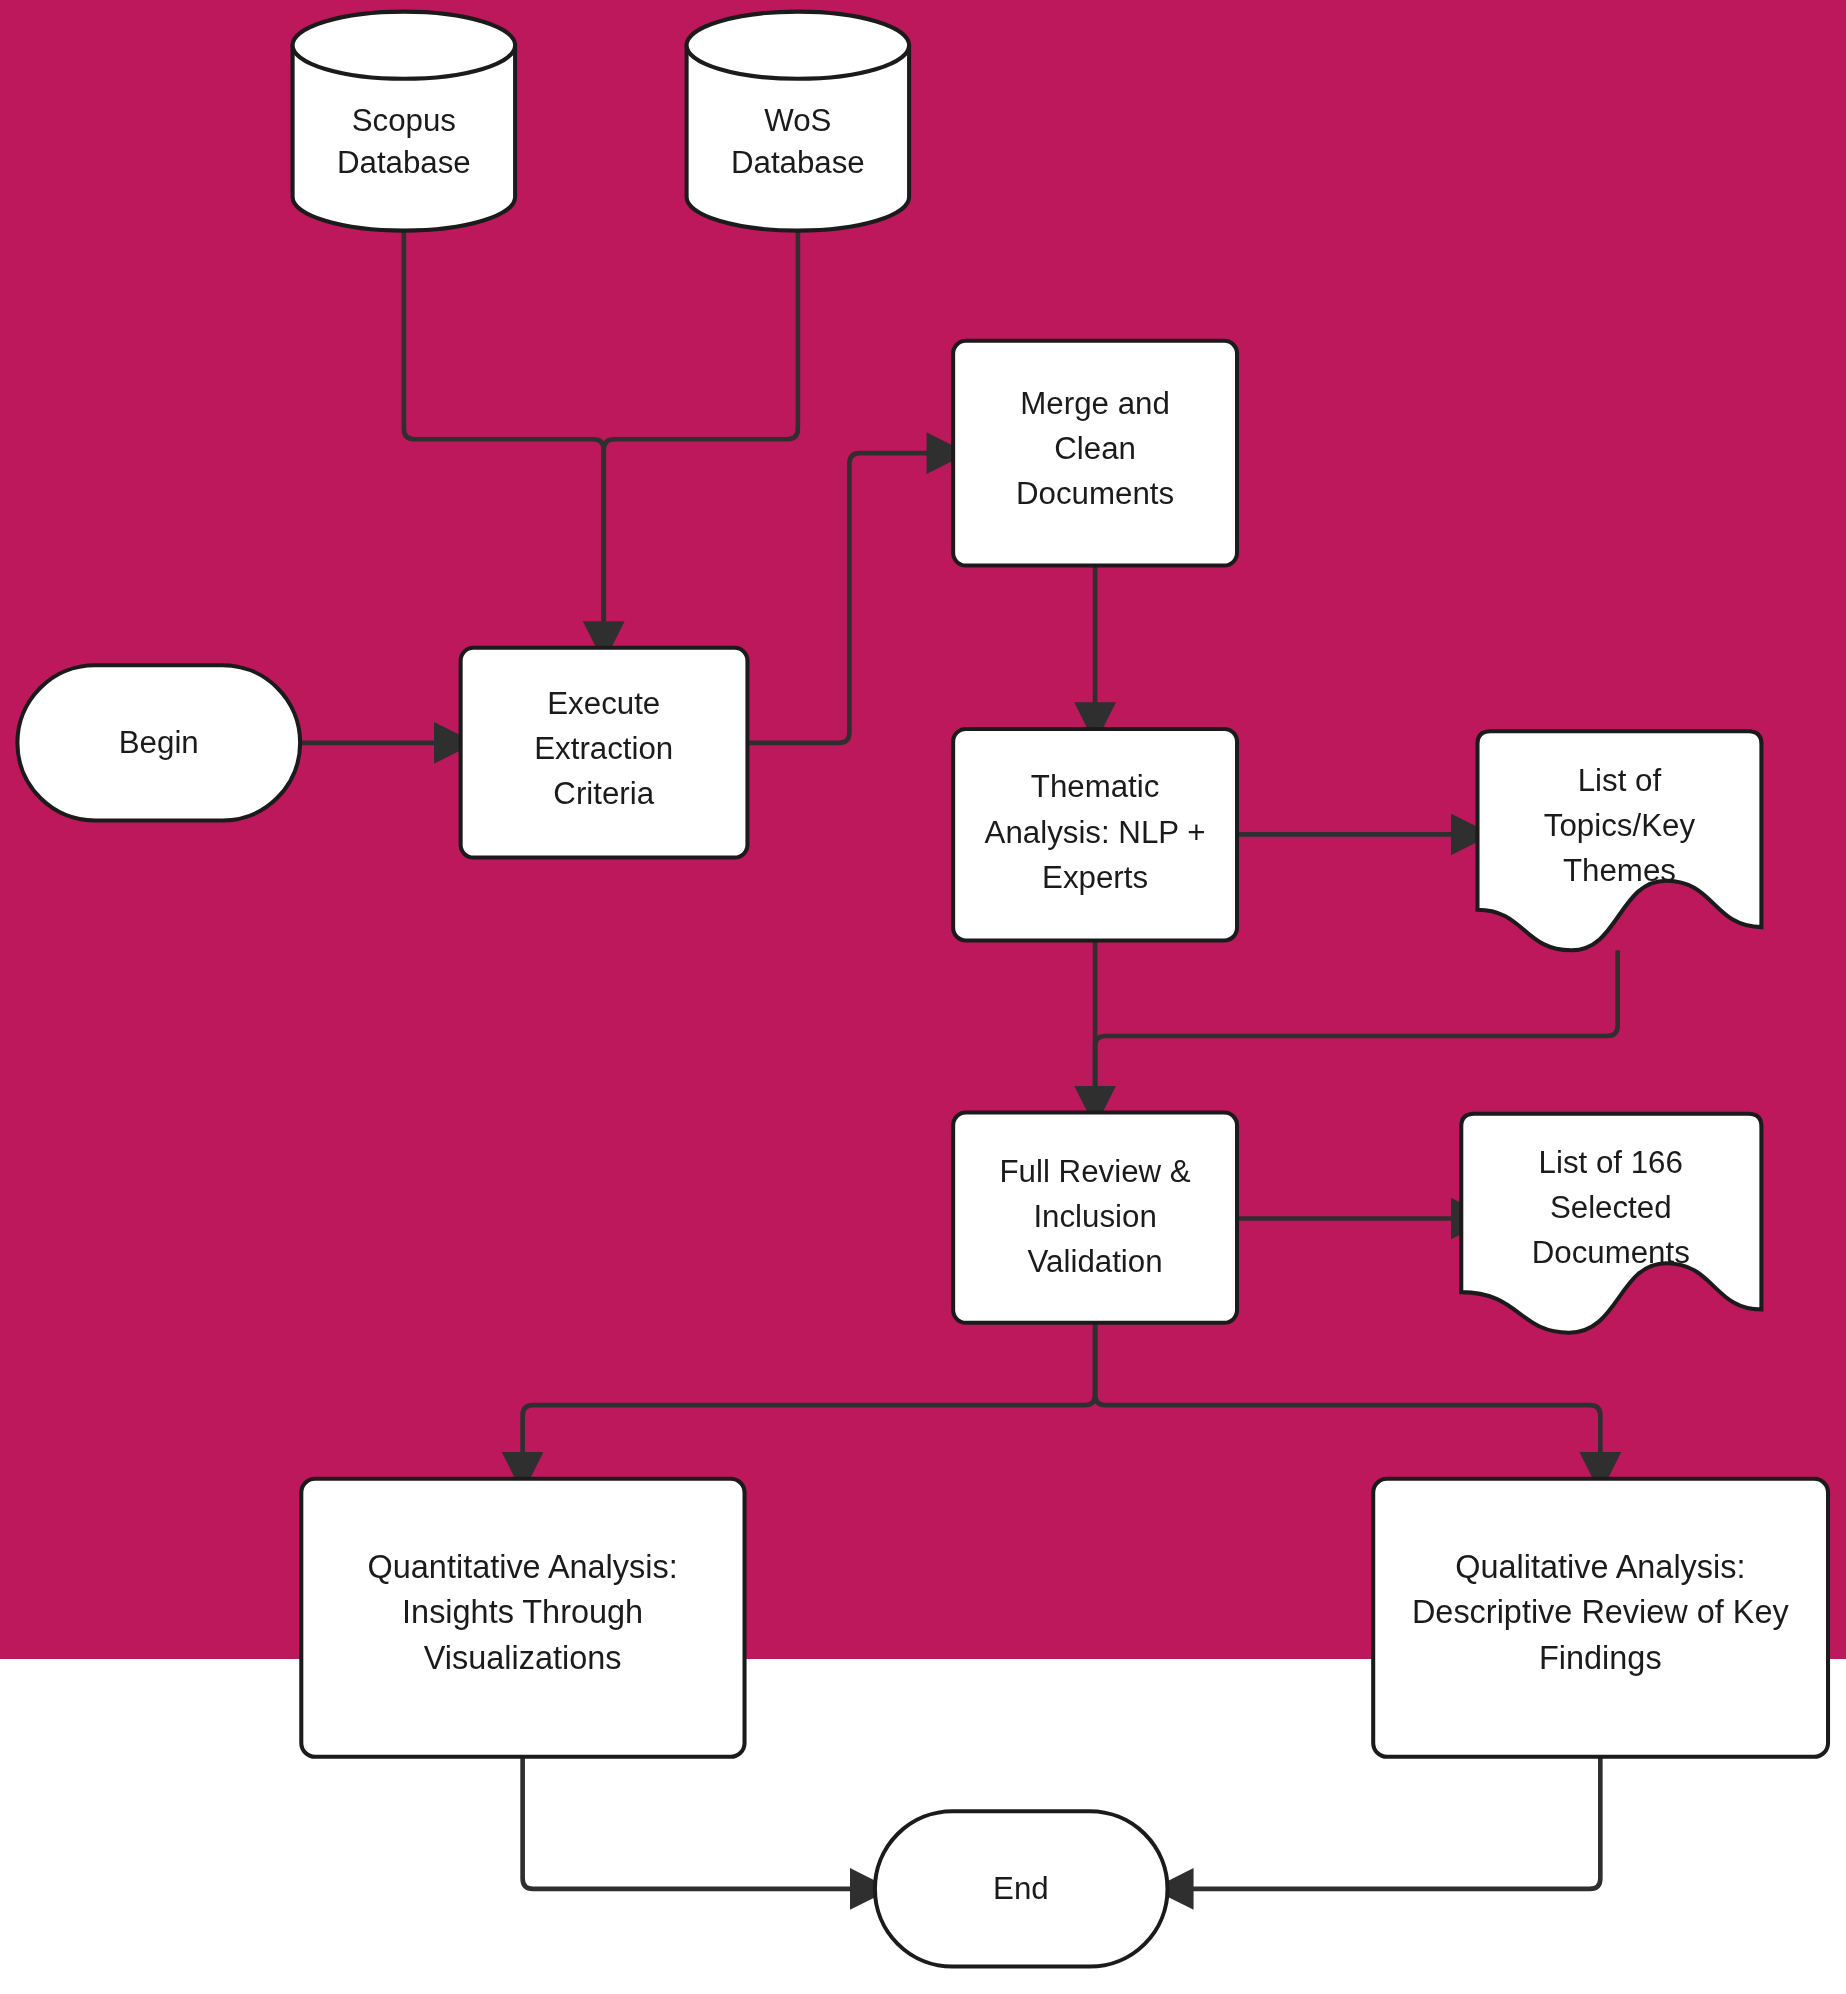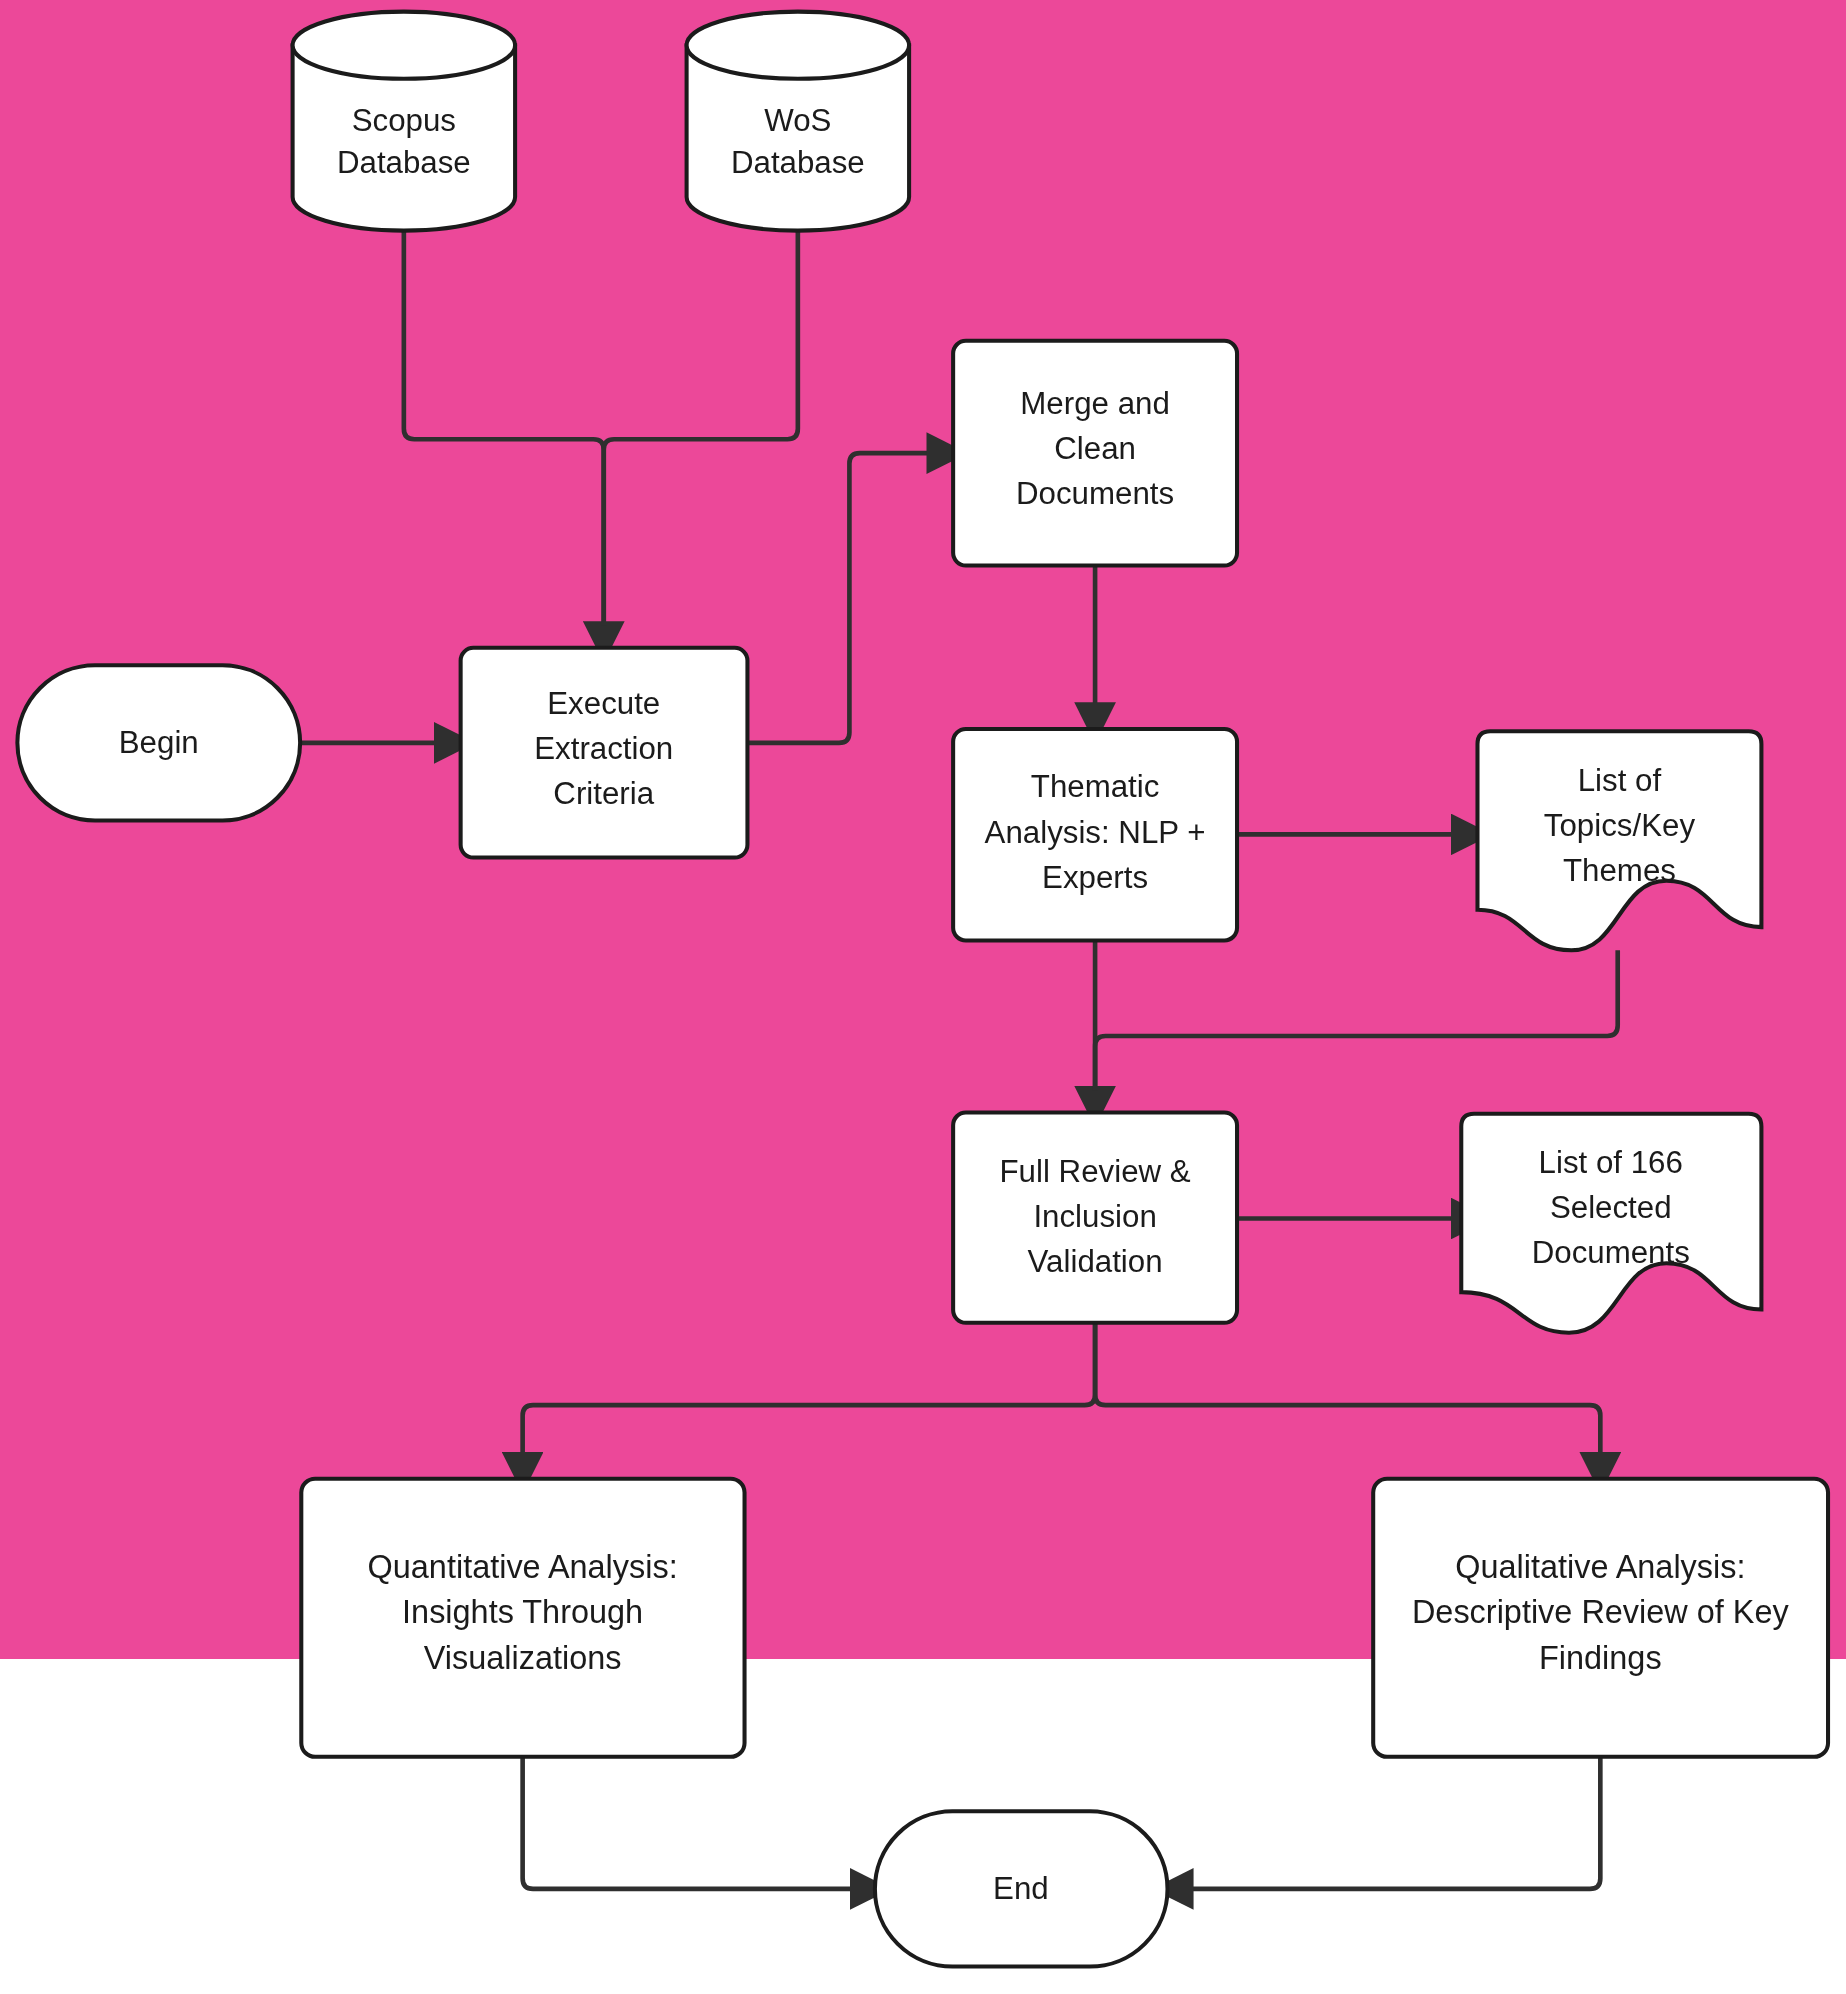--- a/index.html
+++ b/index.html
@@ -1,21 +1,21 @@
 <!DOCTYPE html>
 <html style="font-size:9.3px"><head>
 <meta charset="utf-8">
 <style>
   html,body{margin:0;padding:0;background:#ffffff;}
   body{
     width:1846px;height:1995px;
     font-family:"Liberation Sans", sans-serif;
     overflow:hidden;
   }
-  #stage{position:relative;width:1846px;height:1659px;background:#ec4899;}
+  #stage{position:relative;width:1846px;height:1659px;background:#be185d;}
   svg#flow{position:absolute;left:0;top:0;width:1846px;height:1995px;display:block;}
   .node-shape{fill:#ffffff;stroke:#1b1b1b;stroke-width:7;}
   .edge{fill:none;stroke:#2f2f2f;stroke-width:8;stroke-linecap:butt;stroke-linejoin:round;}
   .nodetext{
     fill:#1b1b1b;
     font-family:"Liberation Sans", sans-serif;
     font-size:54px;
     text-anchor:middle;
     dominant-baseline:middle;
     white-space:pre;

